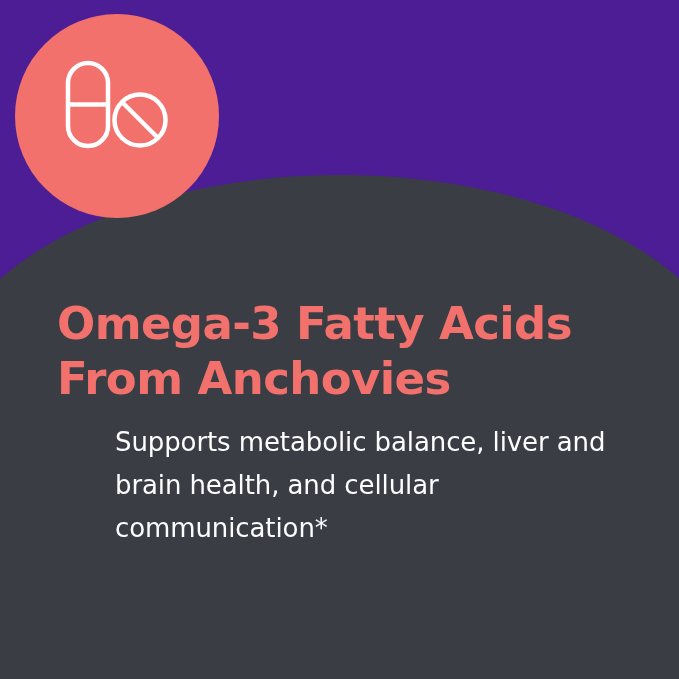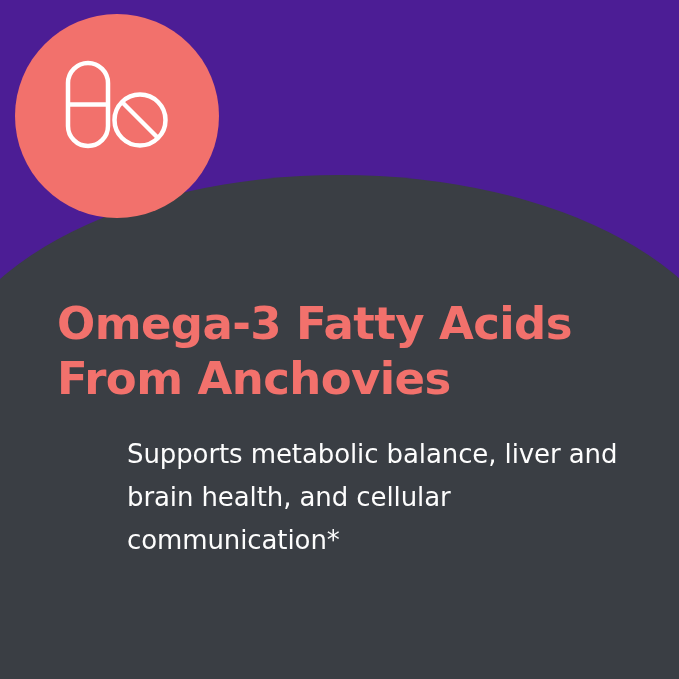--- a/index.html
+++ b/index.html
@@ -72,21 +72,21 @@
     font-weight: 700;
     line-height: 1.22;
     letter-spacing: -0.6px;
     font-family: "DejaVu Sans", "Liberation Sans", sans-serif;
   }
   .subhead {
     position: absolute;
     left: 115px;
     top: 421px;
     width: 530px;
-    margin: 12px;
+    margin: 0;
     color: #fdfdfd;
     font-size: 26px;
     font-weight: 400;
     line-height: 1.66;
     letter-spacing: -0.1px;
     font-family: "DejaVu Sans", "Liberation Sans", sans-serif;
   }
 </style>
 </head>
 <body>

